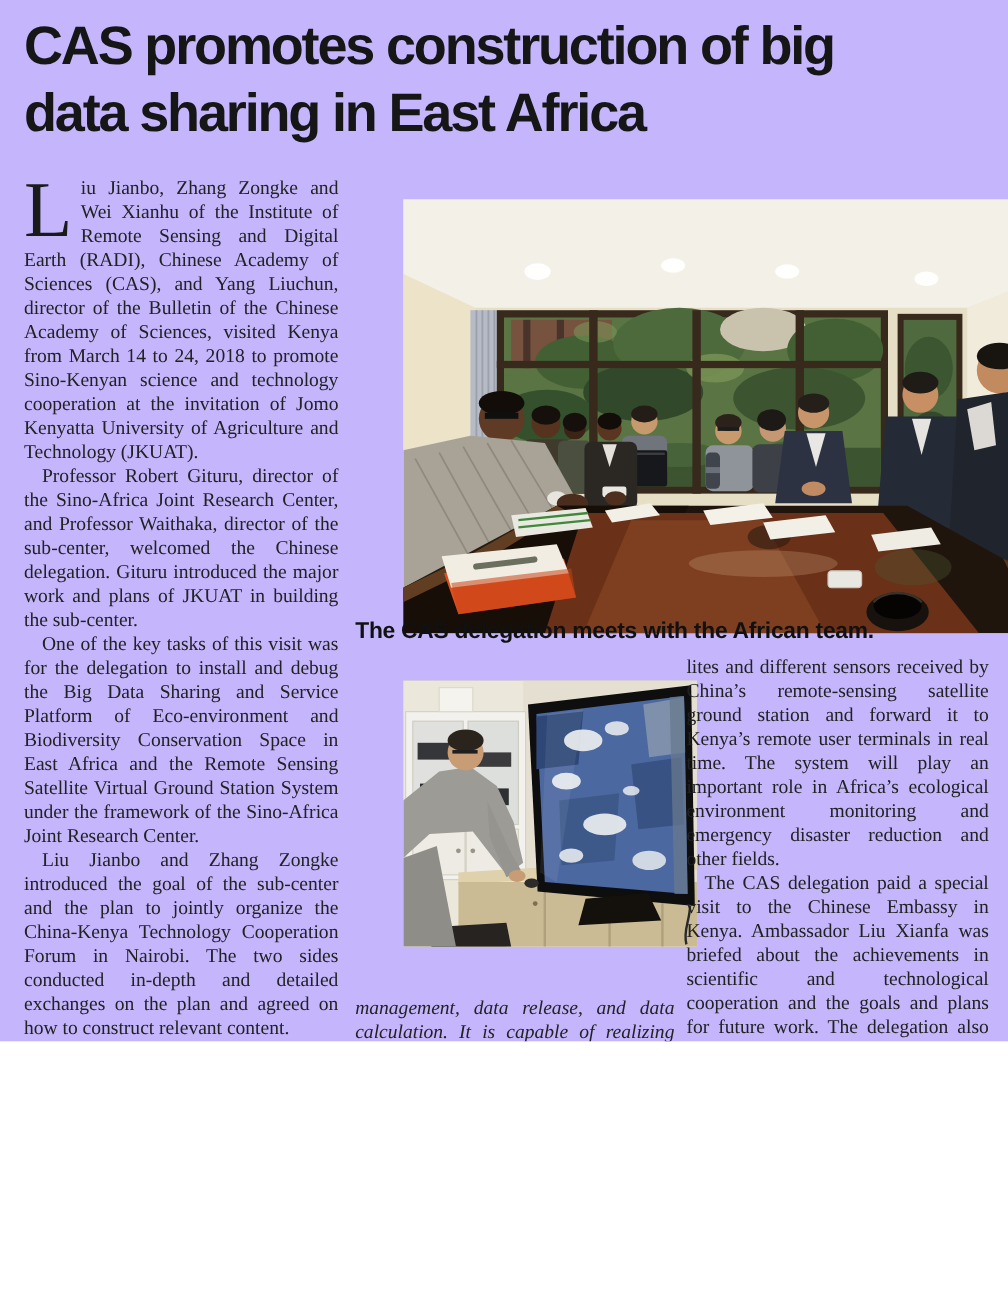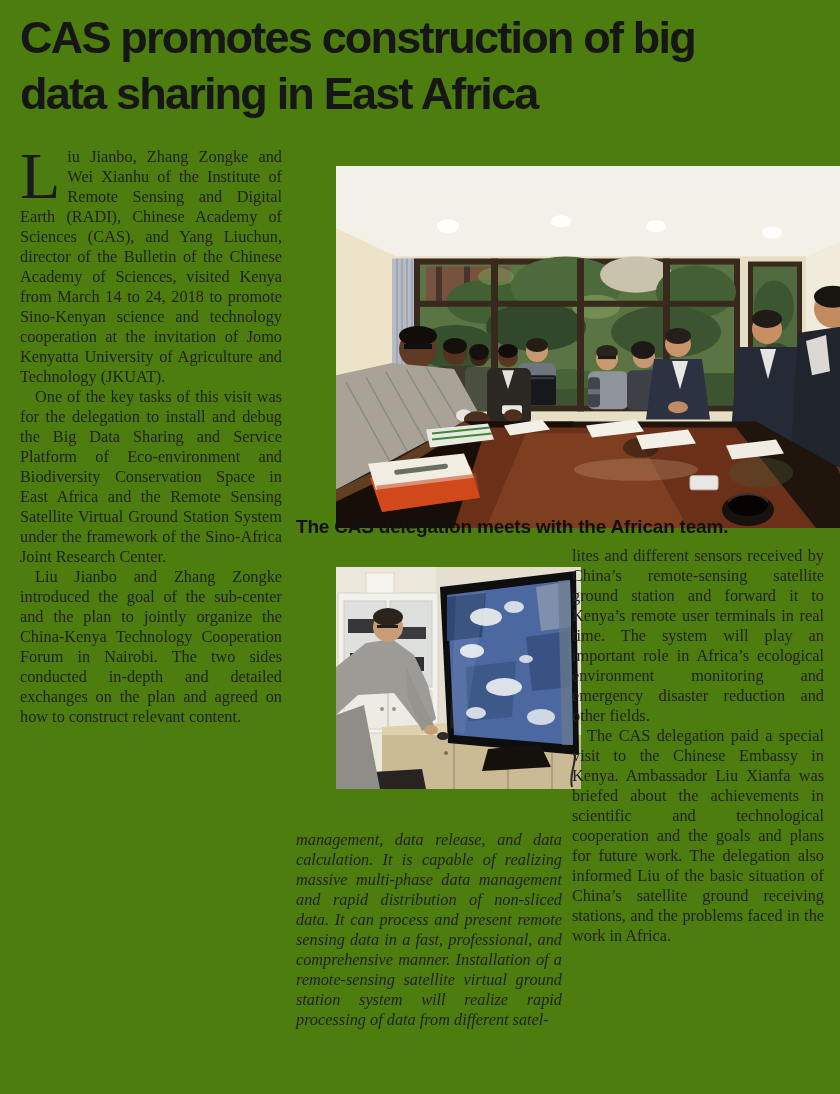--- a/index.html
+++ b/index.html
@@ -1,17 +1,17 @@
 <!DOCTYPE html>
 <html lang="en"><head>
 <meta charset="utf-8">
 <style>
   html,body{margin:0;padding:0;background:#ffffff;}
   .page{
-    position:relative;width:840px;height:1094px;background:#4d7c0f;
+    position:relative;width:840px;height:868px;background:#c4b5fd;
     font-family:"Liberation Serif",serif;color:#222;overflow:hidden;
   }
   .title{
     position:absolute;left:20px;top:10px;width:790px;margin:0;
     font-family:"Liberation Sans",sans-serif;font-weight:700;
     font-size:45px;line-height:56px;letter-spacing:-1.8px;color:#161616;
     white-space:pre-line;
   }
   .col{position:absolute;font-size:16.3px;line-height:20px;text-align:justify;
     hyphens:auto;-webkit-hyphens:auto;}
@@ -39,20 +39,21 @@
 </head>
 <body>
 
 <div class="page">
 
   <h1 class="title">CAS promotes construction of big
 data sharing in East Africa</h1>
 
   <div class="col col-left">
     <p><span class="dropcap">L</span><span>iu Jianbo, Zhang Zongke and Wei Xianhu of the Institute of Remote Sensing and Digital Earth (RADI), Chinese Academy of Sciences (CAS), and Yang Liuchun, director of the Bulletin of the Chinese Academy of Sciences, visited Kenya from March 14 to 24, 2018 to promote Sino-Kenyan science and technology cooperation at the invitation of Jomo Kenyatta University of Agriculture and Technology (JKUAT).</span></p>
+    <p class="indent">Professor Robert Gituru, director of the Sino-Africa Joint Research Center, and Professor Waithaka, director of the sub-center, welcomed the Chinese delegation. Gituru introduced the major work and plans of JKUAT in building the sub-center.</p>
     <p class="indent">One of the key tasks of this visit was for the delegation to install and debug the Big Data Sharing and Service Platform of Eco-environment and Biodiversity Conservation Space in East Africa and the Remote Sensing Satellite Virtual Ground Station System under the framework of the Sino-Africa Joint Research Center.</p>
     <p class="indent">Liu Jianbo and Zhang Zongke introduced the goal of the sub-center and the plan to jointly organize the China-Kenya Technology Cooperation Forum in Nairobi. The two sides conducted in-depth and detailed exchanges on the plan and agreed on how to construct relevant content.</p>
   </div>
 
   <figure class="photo fig1">
     <svg viewBox="0 0 530 360" preserveAspectRatio="none">
 
       <rect width="530" height="360" fill="#efe9da"></rect>
       <polygon points="0,0 530,0 530,66 470,90 60,90 0,62" fill="#f3f0e8"></polygon>
       <polygon points="0,62 60,90 60,275 0,320" fill="#ece3c9"></polygon>

